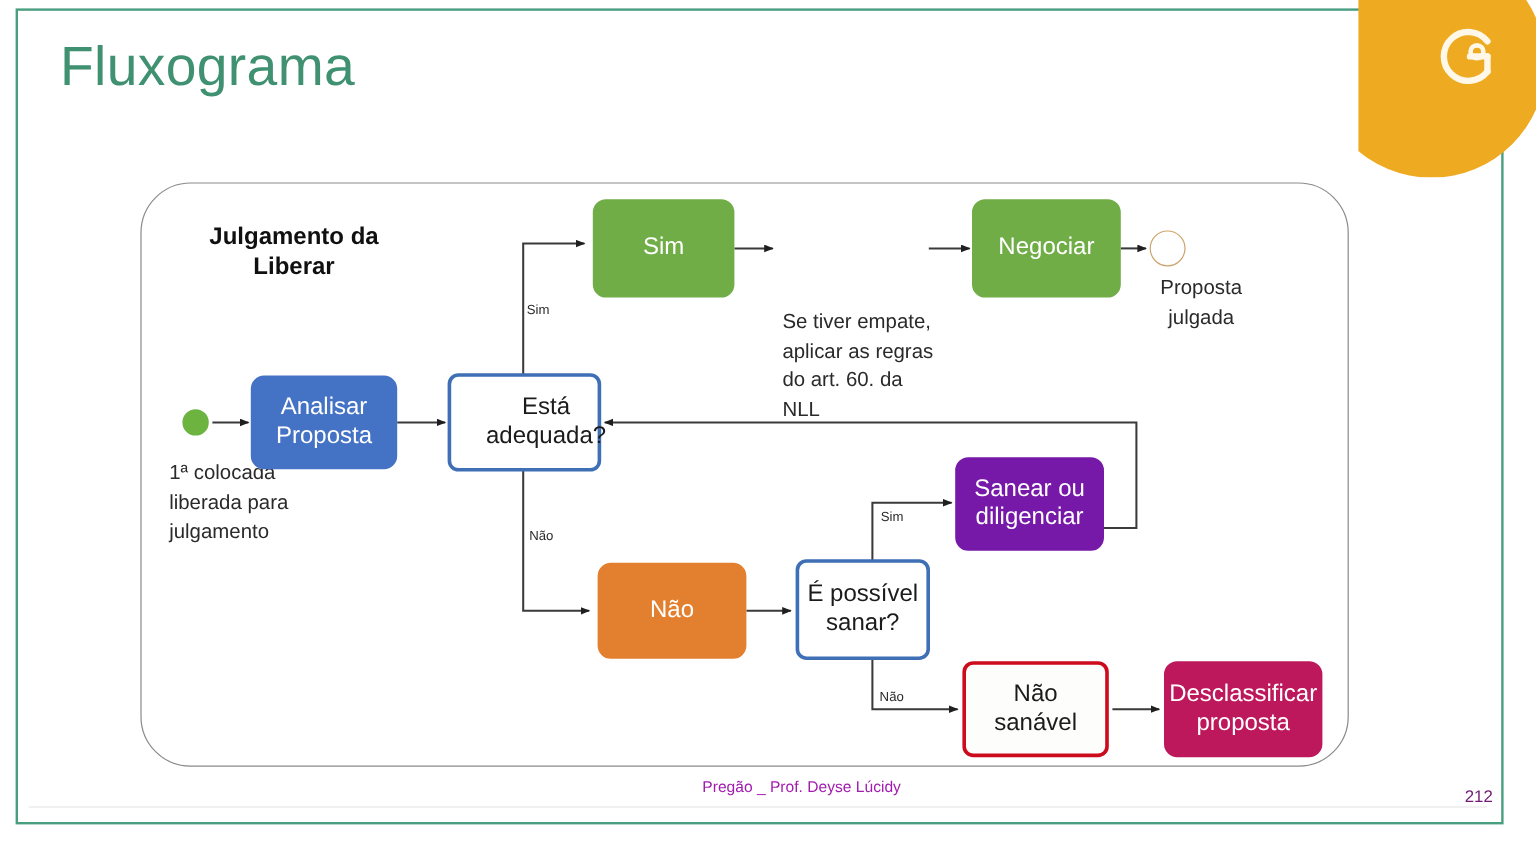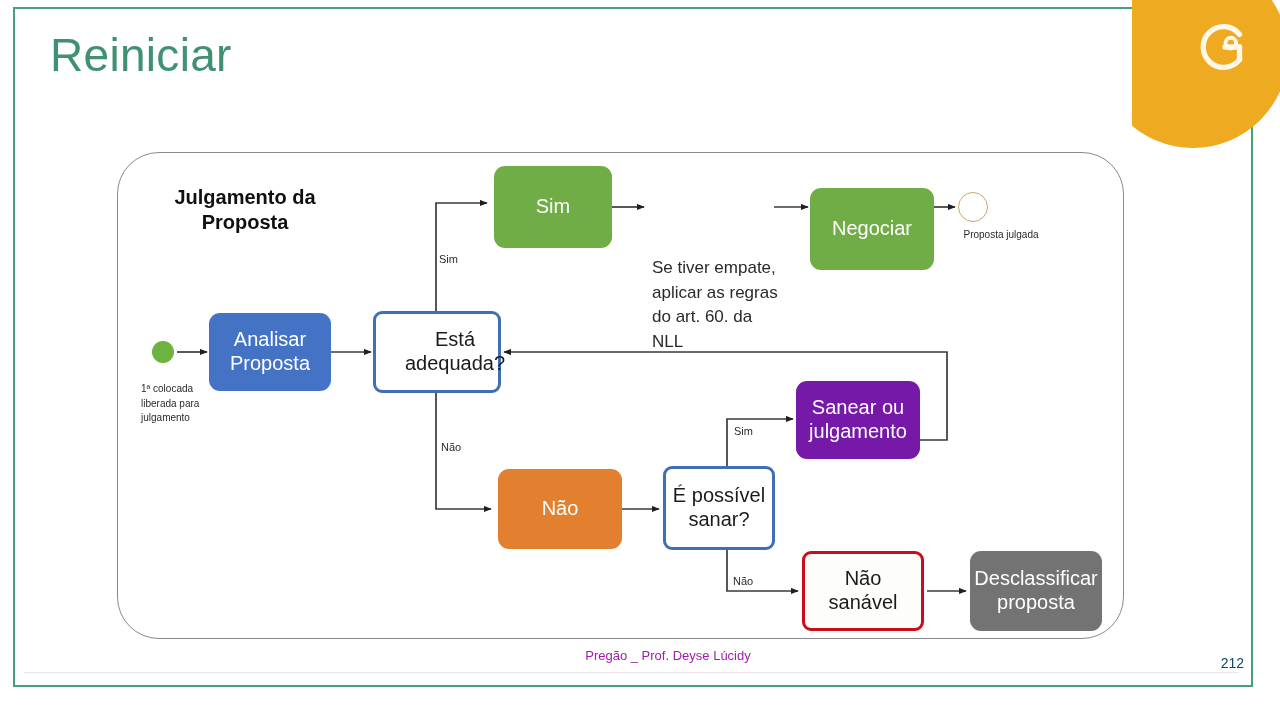--- a/index.html
+++ b/index.html
@@ -110,24 +110,24 @@
   .node.decision-red {
     background: #fdfdfb;
     border: 3.5px solid #cc0b1c;
     border-radius: 9px;
     color: #1b1b1b;
     font-size: 20px;
   }
 
   .n-analisar   { background: #4472c4; }
   .n-sim        { background: #70ad47; }
-  .n-negociar   { background: #70ad47; margin-top: 22px; }
+  .n-negociar   { background: #70ad47; }
   .n-nao        { background: #e2802f; }
   .n-sanear     { background: #7719a8; }
-  .n-descl      { background: #737373; font-size: 17px; }
+  .n-descl      { background: #be185d; font-size: 17px; }
 
   .start-dot {
     position: absolute;
     width: 22px; height: 22px;
     border-radius: 50%;
     background: #6cb33f;
   }
   .end-circle {
     position: absolute;
     width: 30px; height: 30px;
@@ -154,21 +154,21 @@
     line-height: 1.45;
     white-space: pre-line;
   }
   .edge-label {
     position: absolute;
     font-size: 11px;
     color: #2a2a2a;
   }
   .caption {
     position: absolute;
-    font-size: 10px;
+    font-size: 17px;
     color: #2a2a2a;
     line-height: 1.45;
     white-space: pre-line;
   }
 
   
   .footer-text {
     position: absolute;
     left: 0; top: 648px;
     width: 1280px;
@@ -181,41 +181,41 @@
     position: absolute;
     left: 24px; top: 672px;
     width: 1215px;
     height: 1px;
     background: #e6e6e6;
   }
   .page-number {
     position: absolute;
     right: 36px; top: 655px;
     font-size: 14px;
-    color: #0c4a6e;
+    color: #701a75;
   }
 </style>
 </head>
 <body>
 
 <div id="slide">
 
   <div class="slide-border"></div>
 
   <div class="brand-corner">
     <div class="disc"></div>
     <svg class="logo" viewBox="0 0 64 64">
       <path d="M47 19 A21 21 0 1 0 47 45" fill="none" stroke="#fff8e8" stroke-width="5.5" stroke-linecap="round"></path>
       <path d="M32 32 L47 32" fill="none" stroke="#fff8e8" stroke-width="5.5" stroke-linecap="round"></path>
       <circle cx="38" cy="28" r="5.5" fill="none" stroke="#fff8e8" stroke-width="4"></circle>
       <path d="M47 32 L47 45" fill="none" stroke="#fff8e8" stroke-width="5.5" stroke-linecap="round"></path>
     </svg>
   </div>
 
-  <div class="page-title">Reiniciar</div>
+  <div class="page-title">Fluxograma</div>
 
   <div class="diagram-frame"></div>
 
   <div id="canvas">
 
     <svg id="edges" viewBox="0 0 1280 720">
       <defs>
         <marker id="ah" markerWidth="9" markerHeight="9" refX="7.2" refY="3.2" orient="auto" markerUnits="userSpaceOnUse">
           <path d="M0,0 L8,3.2 L0,6.4 z" fill="#1f1f1f"></path>
         </marker>
@@ -242,21 +242,21 @@
 
         <path d="M920 440 L947 440 L947 352 L504 352" marker-end="url(#ah)"></path>
 
         <path d="M727 549 L727 591 L798 591" marker-end="url(#ah)"></path>
 
         <line x1="927" y1="591" x2="966" y2="591" marker-end="url(#ah)"></line>
       </g>
     </svg>
 
     <div class="section-heading" style="left:150px; top:185px;">Julgamento da
-Proposta</div>
+Liberar</div>
 
     <div class="start-dot" style="left:152px; top:341px;"></div>
     <div class="caption" style="left:141px; top:382px; width:110px;">1ª colocada
 liberada para
 julgamento</div>
 
     <div class="node process n-analisar" style="left:209px; top:313px; width:122px; height:78px;">
       <span style="white-space:pre-line;">Analisar
 Proposta</span>
     </div>
@@ -286,21 +286,21 @@
       <span style="white-space:pre-line;">Não</span>
     </div>
 
     <div class="node decision" style="left:663px; top:466px; width:112px; height:84px;">
       <span style="white-space:pre-line;">É possível
 sanar?</span>
     </div>
 
     <div class="node process n-sanear" style="left:796px; top:381px; width:124px; height:78px;">
       <span style="white-space:pre-line;">Sanear ou
-julgamento</span>
+diligenciar</span>
     </div>
 
 
     <div class="node decision-red" style="left:802px; top:551px; width:122px; height:80px;">
       <span style="white-space:pre-line;">Não
 sanável</span>
     </div>
 
     <div class="node process n-descl" style="left:970px; top:551px; width:132px; height:80px;">
       <span style="white-space:pre-line;">Desclassificar

